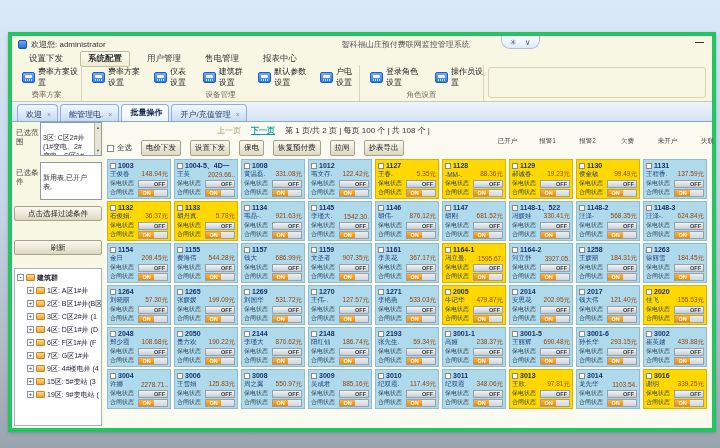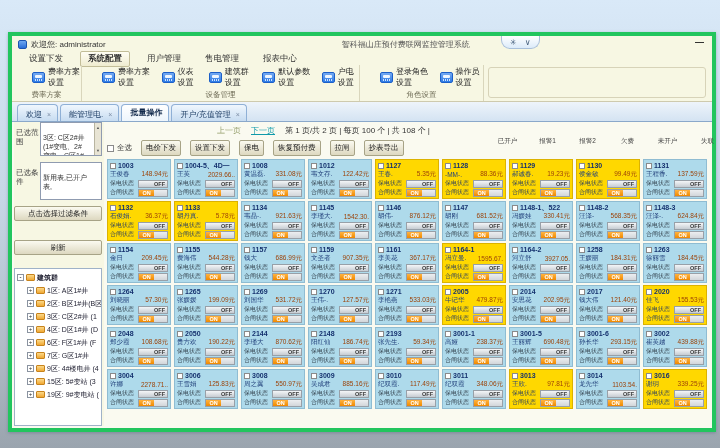--- a/index.html
+++ b/index.html
@@ -19,21 +19,21 @@
   .min-btn { position:absolute; right:8px; top:2px; font-size:9px; font-weight:bold; color:#222; line-height:9px; }
 
   
   .menubar { position:absolute; top:16px; left:10px; right:0; height:13px; display:flex; gap:10px; align-items:center; }
   .mitem { font-size:8.5px; color:#333; padding:1px 7px; }
   .mitem.active { font-weight:bold; background:linear-gradient(#fffef4,#efecd0); border:1px solid #c2bd98; border-radius:2px; }
 
   
   .ribbon { position:absolute; top:29px; left:0; right:0; height:37px; border-bottom:1px solid #cecaae; }
   .rgroup { position:absolute; top:0; bottom:0; border-right:1px solid #d9d6bc; }
-  .rbtns { display:flex; align-items:center; height:24px; padding-left:20px; gap:10px; }
+  .rbtns { display:flex; align-items:center; height:24px; padding-left:10px; gap:10px; }
   .rbtn { display:flex; align-items:center; gap:3px; font-size:8px; color:#222; }
   .ricon { width:13px; height:11px; border:1px solid #1c5fc8; border-radius:2px;
     background:linear-gradient(#74aaf2,#2e7ce6); position:relative; flex:0 0 auto; }
   .ricon::after { content:""; position:absolute; left:2px; top:2px; right:2px; bottom:4px; background:#eef6ff; border-radius:1px; }
   .ricon::before { content:""; position:absolute; left:2px; right:2px; bottom:1px; height:2px;
     background:repeating-linear-gradient(90deg,#cfe2ff 0 1px,#2e7ce6 1px 2px); }
   .glabel { position:absolute; bottom:1px; left:0; right:0; text-align:center; font-size:7.5px; color:#6b6852; }
   .rblank { position:absolute; top:2px; bottom:3px; left:476px; right:6px; border:1px solid #d7d3b8; border-radius:3px; }
 
   
@@ -61,21 +61,21 @@
   .trow { display:flex; align-items:center; gap:2px; height:13px; white-space:nowrap; color:#223; font-size:7px; }
   .trow.root { font-weight:bold; }
   .texp { width:7px; height:7px; border:1px solid #8a93a0; background:#fff; font-size:6px; line-height:5px; text-align:center; color:#333; flex:0 0 auto; }
   .tfold { width:9px; height:7px; background:linear-gradient(#fbd98a,#f0a834); border:1px solid #c8831c; border-radius:1px; flex:0 0 auto; }
   .indent { margin-left:10px; }
 
   
   .main { position:absolute; left:95px; top:0; right:2px; bottom:0; }
   .pager { position:absolute; top:3px; left:110px; font-size:8px; color:#333; display:flex; gap:10px; align-items:center; }
   .pprev { color:#97a06e; }
-  .pnext { color:#0f9aaa; font-weight:normal; text-decoration:underline; }
+  .pnext { color:#0f9aaa; font-weight:bold; text-decoration:underline; }
   .actions { position:absolute; top:16px; left:0; height:20px; display:flex; align-items:center; gap:9px; }
   .selwrap { display:flex; align-items:center; gap:3px; font-size:7.5px; color:#333; }
   .cb { width:7px; height:7px; background:#fff; border:1px solid #8a8a8a; flex:0 0 auto; }
   .abtn { padding:2px 4px; font-size:7.5px; color:#222; background:linear-gradient(#fbfaf0,#ddd8c0);
     border:1px solid #a7a386; border-radius:2px; white-space:nowrap; }
   .legend { position:absolute; top:7px; left:383px; display:flex; gap:5px; }
   .litem { width:35px; text-align:center; }
   .lsq { width:15px; height:9px; margin:0 auto 1px; }
   .litem span { font-size:6.5px; color:#444; }
 

